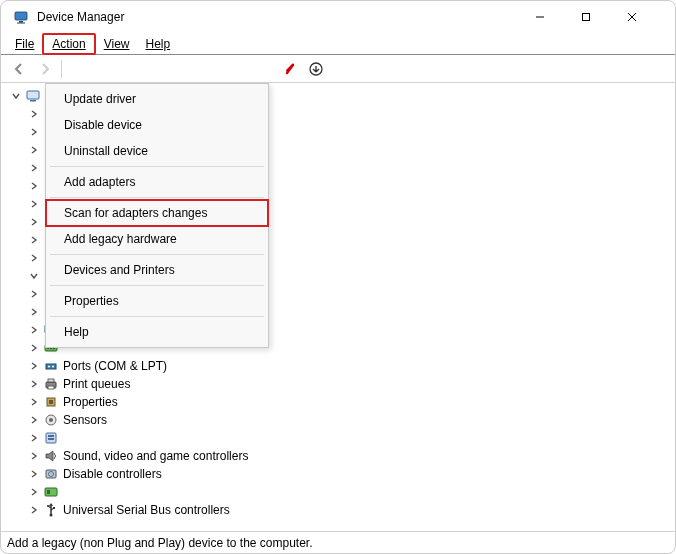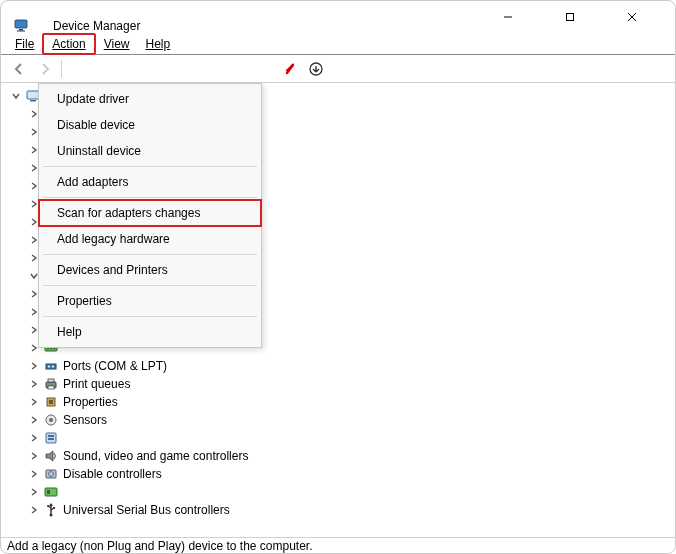--- a/index.html
+++ b/index.html
@@ -12,24 +12,23 @@
     width: 676px;
     height: 554px;
     border: 1px solid #ccc;
     border-radius: 8px;
     overflow: hidden;
     display: flex;
     flex-direction: column;
   }
   .titlebar {
     display: flex;
-    align-items: flex-end;
+    align-items: center;
     height: 32px;
     padding: 0 20px 0 12px;
-    gap: 16px;
   }
   .titlebar .appicon {
     width: 16px; height: 16px;
     margin-right: 8px;
     display: inline-flex; align-items: center; justify-content: center;
   }
   .titlebar .title { flex: 0 0 auto; font-size: 12px; }
   .titlebar .spacer { flex: 1; }
   .winbtn {
     width: 46px; height: 32px;
@@ -90,30 +89,30 @@
     flex-shrink: 0;
   }
   .nicon {
     width: 16px; height: 16px;
     display: inline-flex; align-items: center; justify-content: center;
     margin: 0 4px 0 2px;
     flex-shrink: 0;
   }
   .indent { display:inline-block; width: 18px; flex-shrink:0; }
   .statusbar {
-    height: 16px;
+    height: 22px;
     border-top: 1px solid #d0d0d0;
     padding: 0 6px;
     display: flex;
     align-items: center;
     font-size: 12px;
   }
   .dropdown {
     position: absolute;
-    left: 37px;
+    left: 44px;
     top: 0px;
     width: 224px;
     background: #f8f8f8;
     border: 1px solid #c8c8c8;
     box-shadow: 2px 2px 6px rgba(0,0,0,0.15);
     z-index: 10;
     padding: 2px 0;
   }
   .dditem {
     padding: 6px 18px;

